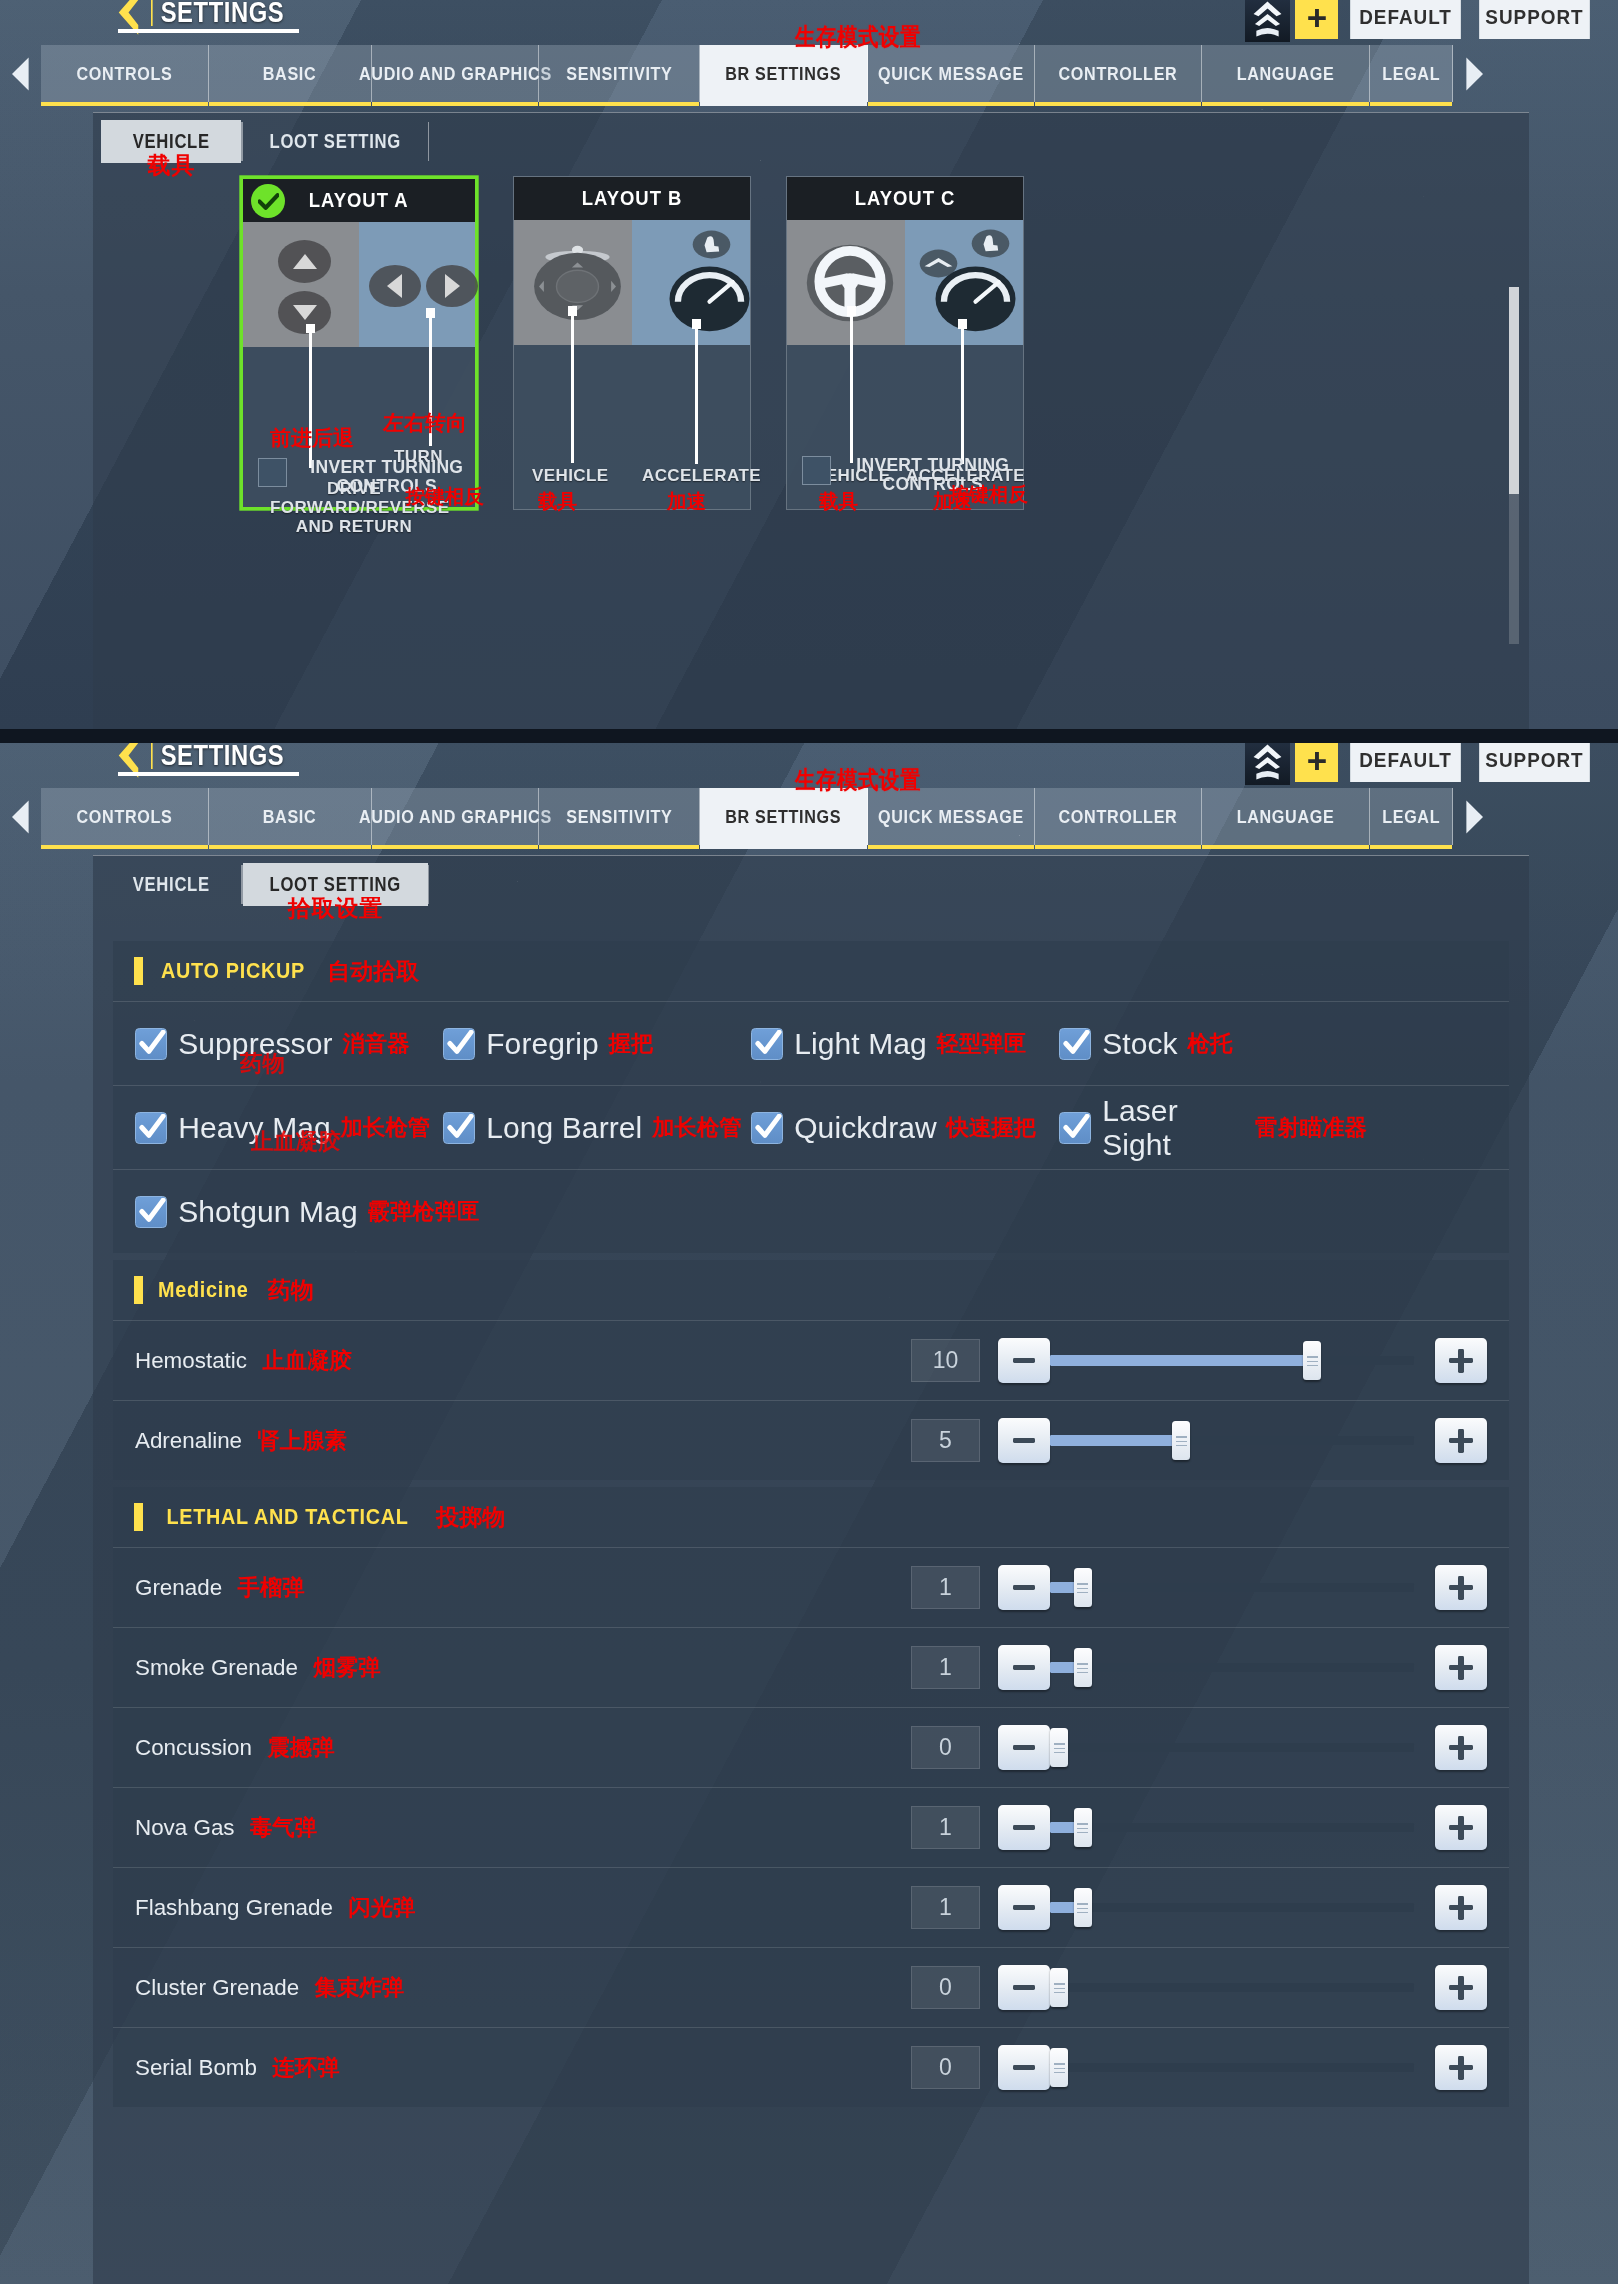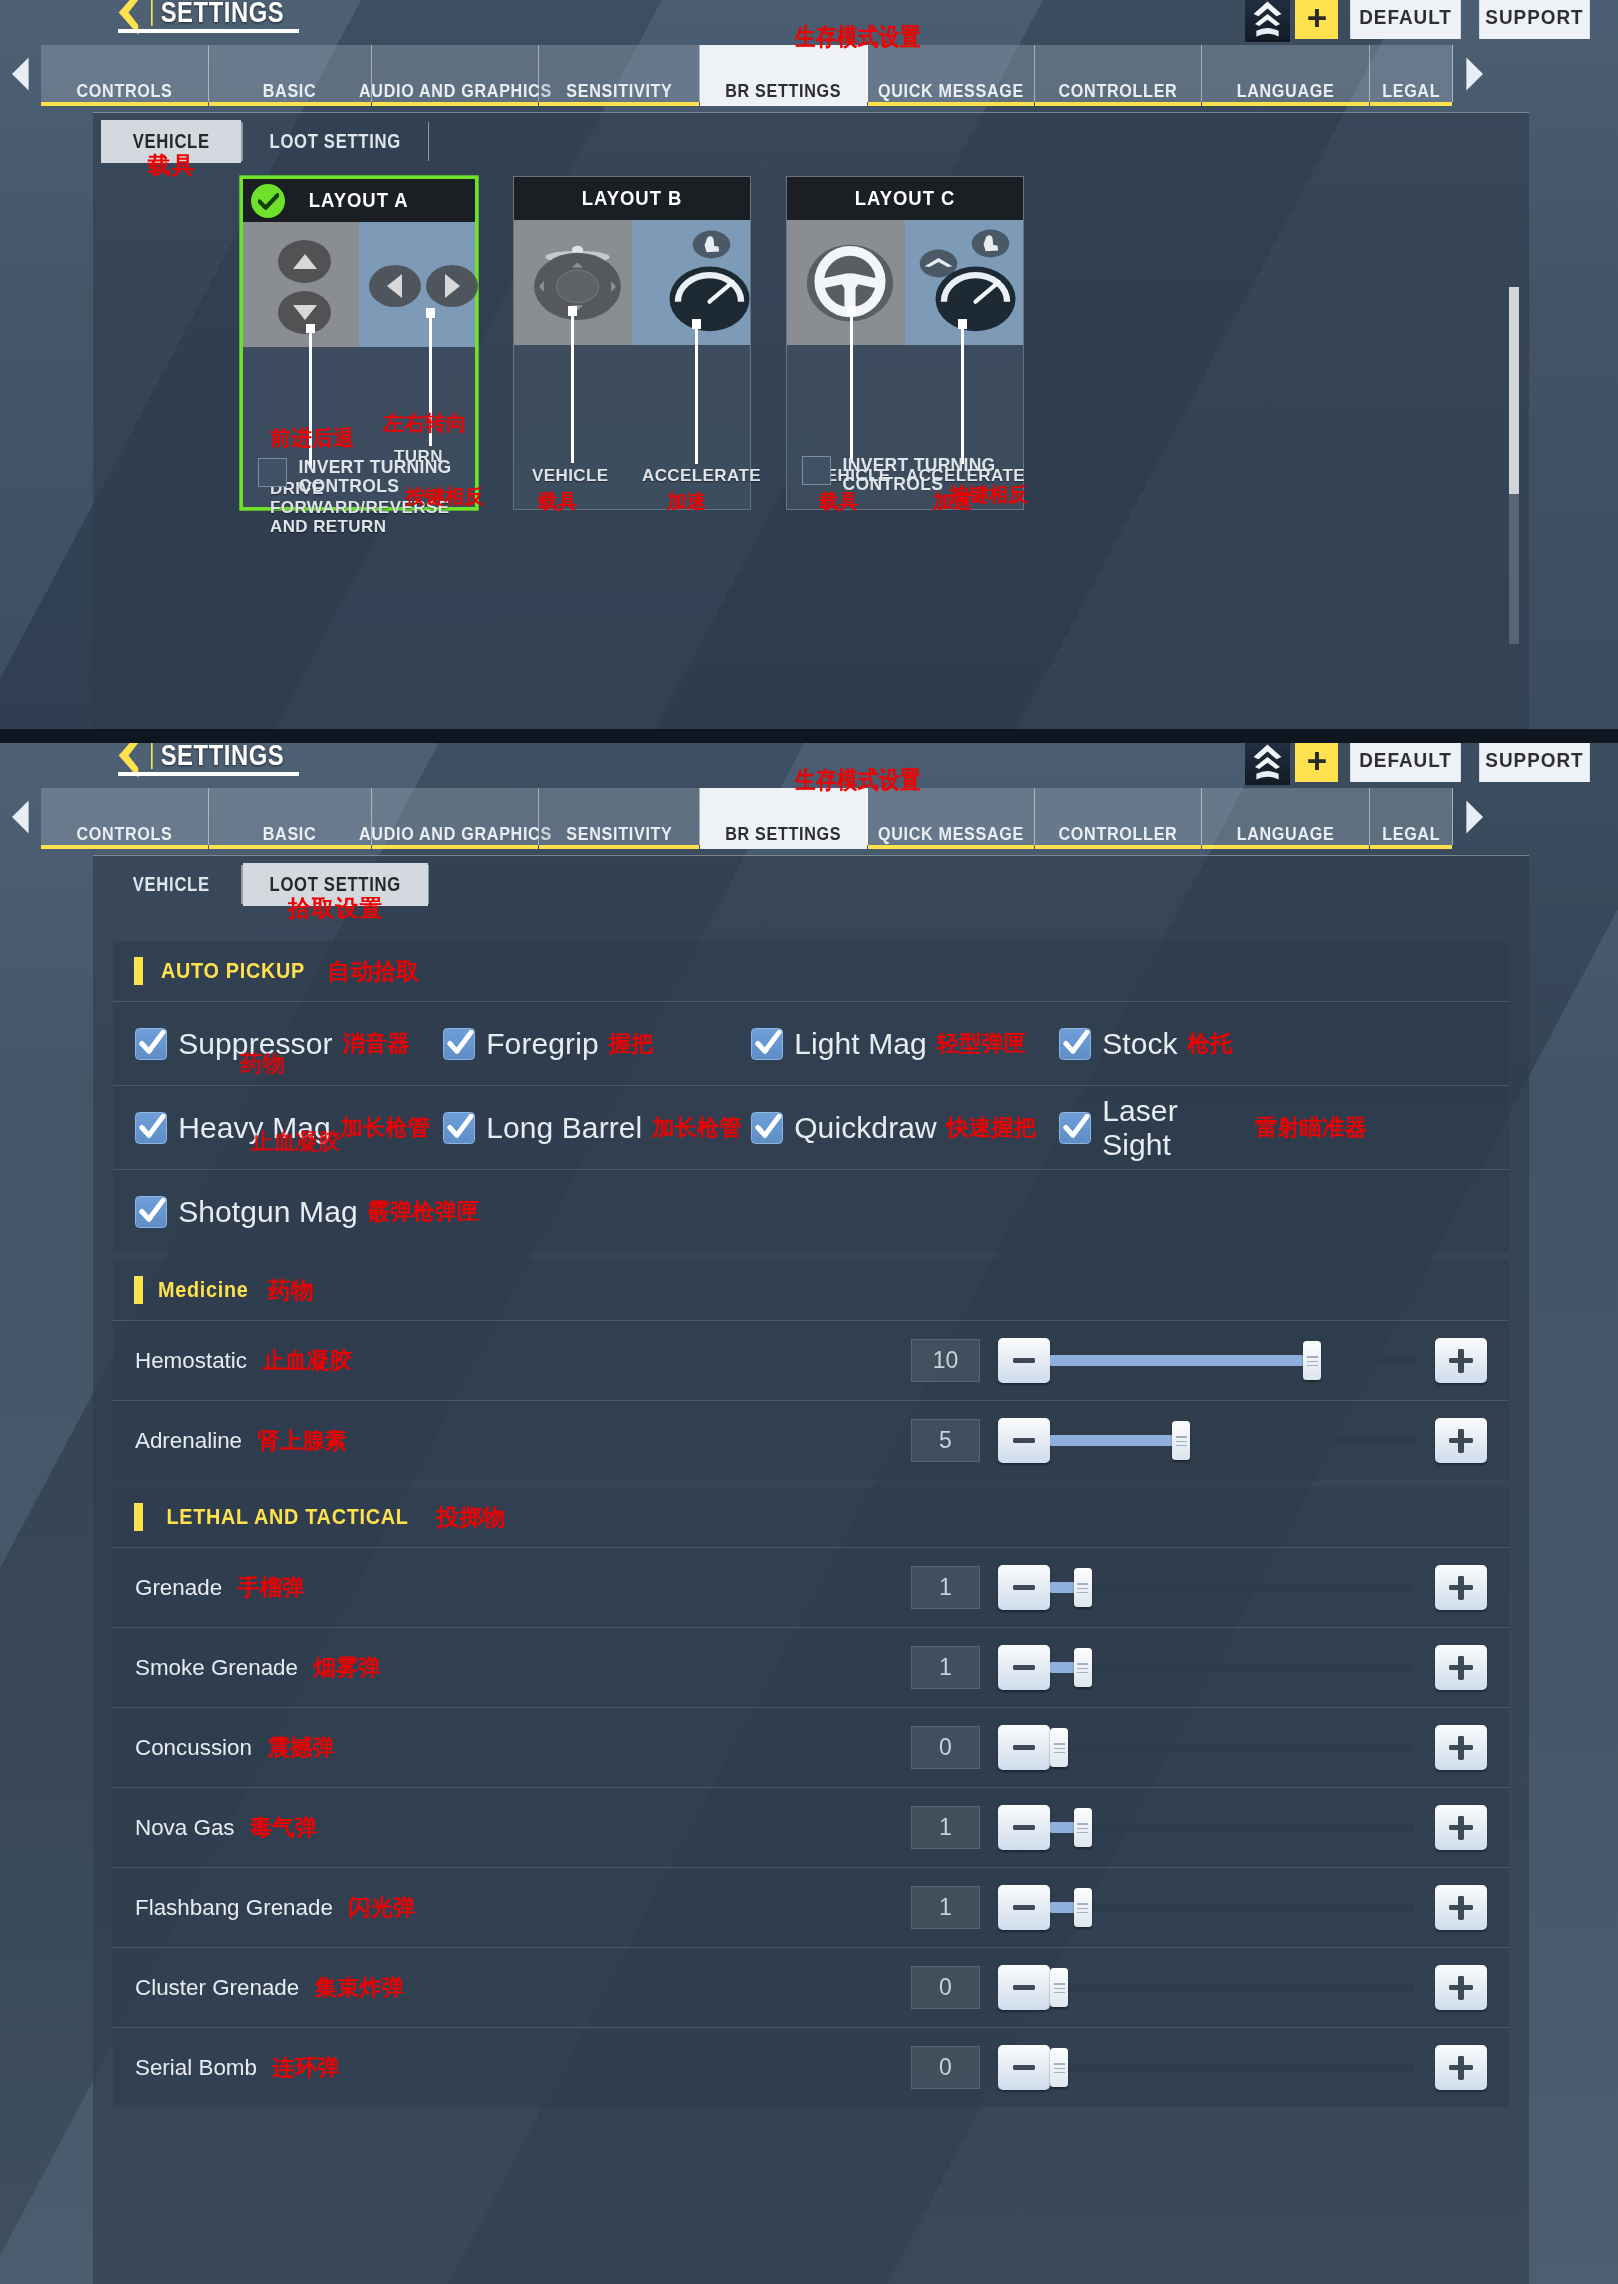--- a/index.html
+++ b/index.html
@@ -56,21 +56,21 @@
   .plus-btn { width:43px; height:43px; background:#ffe14d; display:flex; align-items:center; justify-content:center;
               font-size:35px; font-weight:bold; color:#2a2a2a; line-height:1; }
   .wbtn { height:43px; min-width:123px; background:#eef2f6; color:#2f2f2f; font-size:21px; font-weight:bold;
           letter-spacing:1.1px; display:flex; align-items:center; justify-content:center;
           transform:scaleX(.9); transform-origin:center; }
 
   
   .tabrow { position:absolute; left:0; width:1618px; height:57px; display:flex; align-items:stretch; z-index:18; }
   .tab-arrow { width:41px; display:flex; align-items:center; justify-content:center; }
   .tabs { display:flex; height:57px; position:relative; }
-  .tab { position:relative; display:flex; align-items:flex-end; justify-content:center;
+  .tab { position:relative; display:flex; align-items:center; justify-content:center;
          background:rgba(150,165,180,.40); border-right:0.7px solid rgba(255,255,255,.45);
          color:#e9eef3; font-size:19px; font-weight:bold; letter-spacing:0.8px;
          transform:none; }
   .tab span { transform:scaleX(.85); display:block; white-space:nowrap; }
   .tab::after{content:"";position:absolute;left:0;right:0;bottom:-3.5px;height:3.5px;background:#ffe14d;}
   .tab.active { background:#eef2f6; color:#2e2e2e; z-index:3; }
   .tab.active::after{ background:#eef2f6; }
   .tab.t-controls{width:168px}.tab.t-basic{width:163px}.tab.t-audio{width:167px}
   .tab.t-sens{width:161px}.tab.t-br{width:168px}.tab.t-quick{width:167px}
   .tab.t-ctrlr{width:167px}.tab.t-lang{width:168px}.tab.t-legal{width:83px}
@@ -97,21 +97,21 @@
   .card { width:238px; background:rgba(62,79,96,.85); border:1.4px solid rgba(255,255,255,.22); position:relative; }
   .card.sel { border:3.5px solid #6ee22a; box-shadow:0 0 0 0.7px #6ee22a; }
   .card-hd { height:43px; background:#1b1f24; color:#fff; font-size:21px; font-weight:bold;
              display:flex; align-items:center; justify-content:center; letter-spacing:1.1px; }
   .card-hd span { transform:scaleX(.88); display:block; }
   .check-badge { position:absolute; left:8.4px; top:5.6px; width:34px; height:34px; border-radius:50%;
                  background:#6ee22a; display:flex; align-items:center; justify-content:center; z-index:4; }
   .preview { height:125px; display:flex; }
   .prev-l { flex:1; background:#8a8d91; position:relative; }
   .prev-r { flex:1; background:#7d9bb7; position:relative; }
-  .card-body { position:relative; min-height:160px; }
+  .card-body { position:relative; min-height:160px;text-align:center; }
 
   .ctrl-circ { position:absolute; border-radius:50%; background:rgba(70,70,72,.82);
                display:flex; align-items:center; justify-content:center; }
   .tri { width:0;height:0; }
   .tri-u { border-left:12px solid transparent;border-right:12px solid transparent;border-bottom:15.4px solid #d8d8d8; }
   .tri-d { border-left:12px solid transparent;border-right:12px solid transparent;border-top:15.4px solid #d8d8d8; }
   .tri-l { border-top:12px solid transparent;border-bottom:12px solid transparent;border-right:15.4px solid #d8d8d8; }
   .tri-r { border-top:12px solid transparent;border-bottom:12px solid transparent;border-left:15.4px solid #d8d8d8; }
 
   .leader { position:absolute; width:2.8px; background:#fff; }

